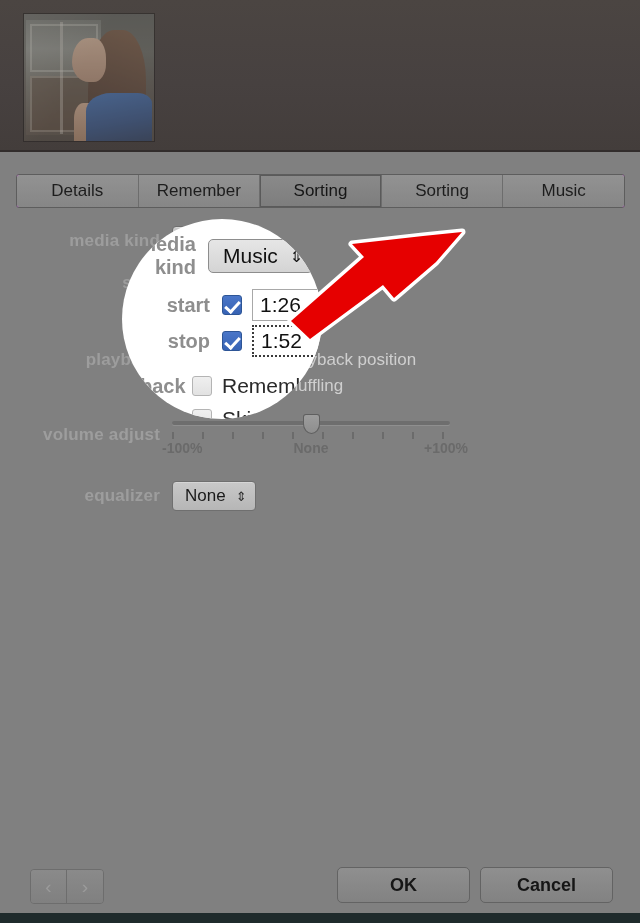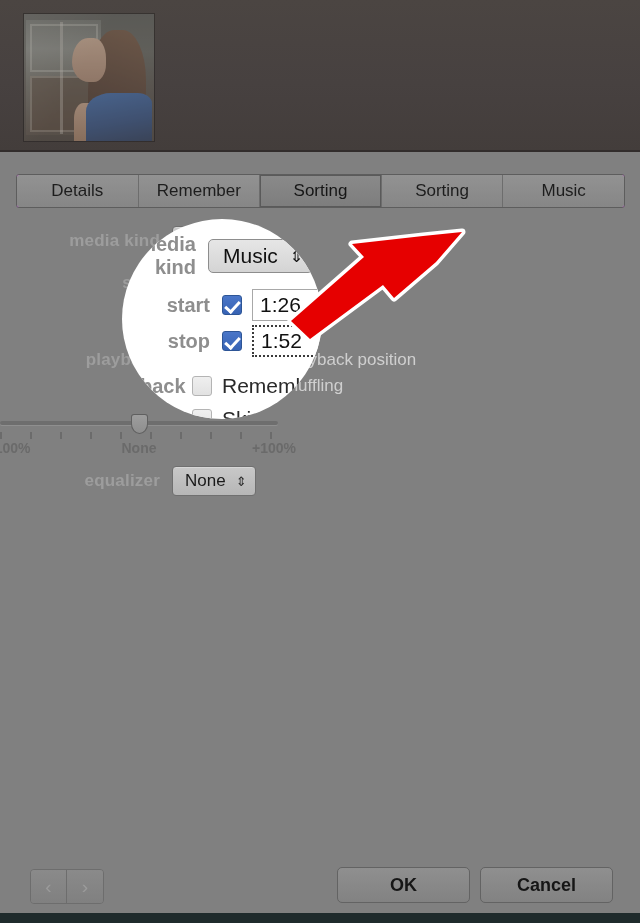--- a/index.html
+++ b/index.html
@@ -358,20 +358,21 @@
 
     <div class="row" style="margin-top:6px">
       <div class="lbl"></div>
       <div class="ctrl">
         <span class="cb"></span>
         <span class="cbtext">Skip when shuffling</span>
       </div>
     </div>
 
     <div class="row" id="sliderrow">
+      <div class="lbl">volume adjust</div>
       <div class="ctrl">
         <div id="slider">
           <div id="track"></div>
           <div class="tick" style="left:0px"></div>
           <div class="tick" style="left:30px"></div>
           <div class="tick" style="left:60px"></div>
           <div class="tick" style="left:90px"></div>
           <div class="tick" style="left:120px"></div>
           <div class="tick" style="left:150px"></div>
           <div class="tick" style="left:180px"></div>
@@ -379,21 +380,21 @@
           <div class="tick" style="left:240px"></div>
           <div class="tick" style="left:270px"></div>
           <div id="thumb"></div>
           <span class="slbl l">-100%</span>
           <span class="slbl c">None</span>
           <span class="slbl r">+100%</span>
         </div>
       </div>
     </div>
 
-    <div class="row" style="margin-top:8px">
+    <div class="row" style="margin-top:23px">
       <div class="lbl">equalizer</div>
       <div class="ctrl">
         <div class="popup">
           <span class="val">None</span>
           <span class="chev">⇕</span>
         </div>
       </div>
     </div>
   </div>
 

